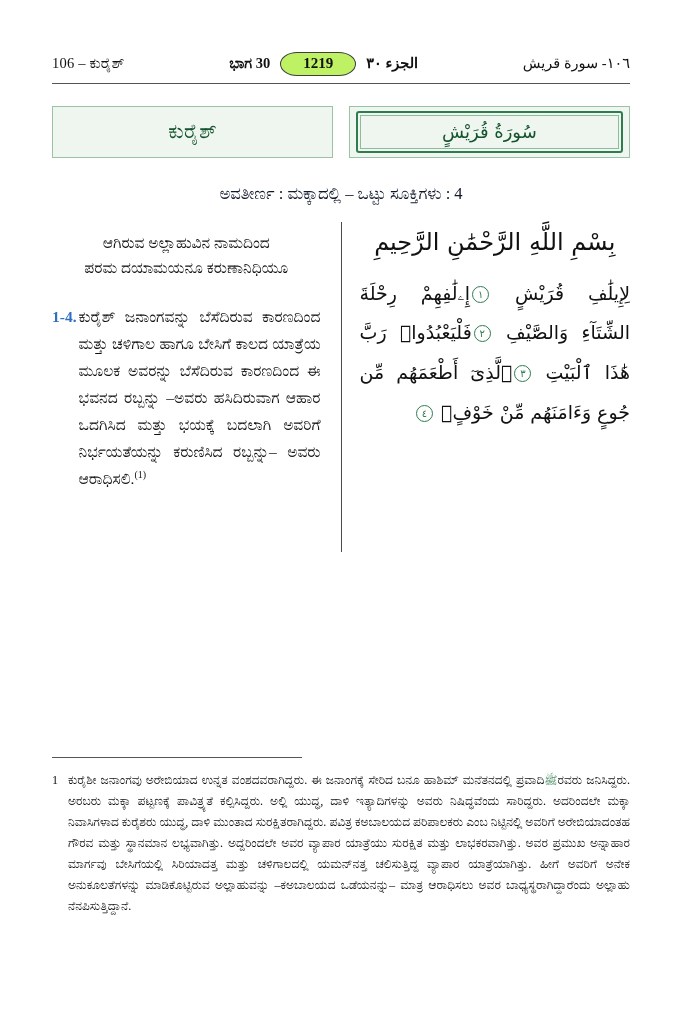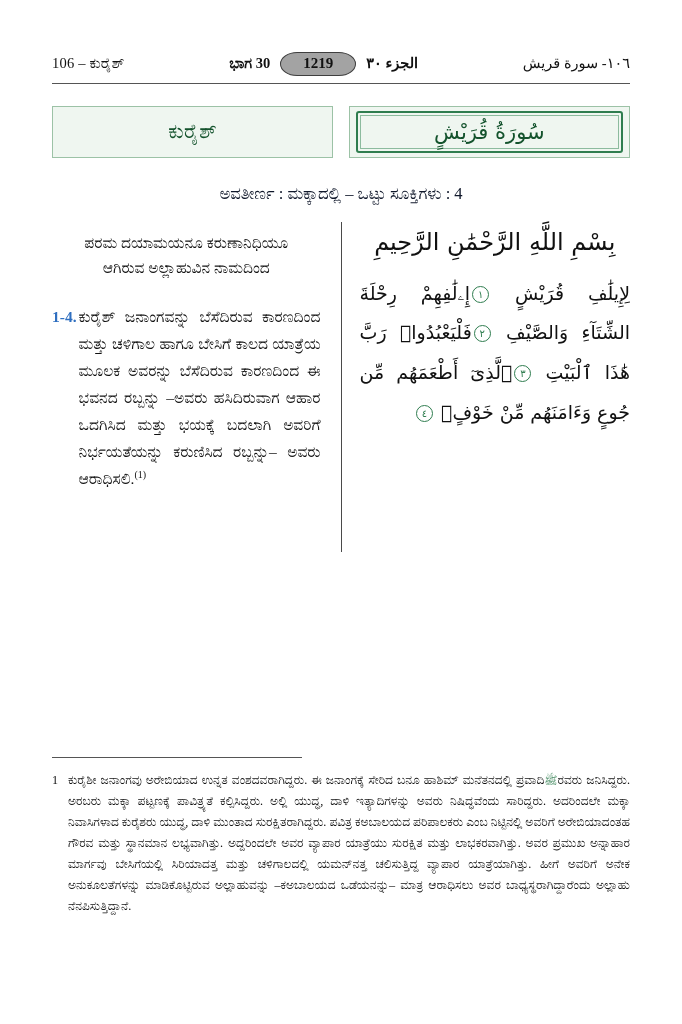--- a/index.html
+++ b/index.html
@@ -56,21 +56,21 @@
     direction: rtl;
   }
   .page-number-badge {
     border: 1px solid #3f3f3f;
     border-radius: 20px / 14px;
     padding: 2px 14px 3px 14px;
     font-size: 15px;
     line-height: 1.1;
     min-width: 46px;
     text-align: center;
-    background: #a3a3a3;
+    background: #bef264;
   }
   .header-rule {
     border: none;
     border-top: 1px solid #555;
     margin: 7px 0 0 0;
   }
 
   
   .title-band {
     display: flex;
@@ -109,21 +109,21 @@
   }
   .ornament-frame:before {
     content: "";
     position: absolute;
     top: 2px; left: 2px; right: 2px; bottom: 2px;
     border: 1px solid #8cbb9e;
   }
   .surah-name-ar {
     position: relative;
     z-index: 2;
-    font-size: 21px;
+    font-size: 18px;
     color: #14532d;
     direction: rtl;
     font-family: "DejaVu Sans", sans-serif;
   }
 
   
   .revelation {
     text-align: center;
     margin-top: 26px;
     font-size: 16.5px;
@@ -272,22 +272,22 @@
       <span class="surah-name-ar">سُورَةُ قُرَيْشٍ</span>
     </div>
   </div>
 
   <div class="revelation">ಅವತೀರ್ಣ : ಮಕ್ಕಾದಲ್ಲಿ – ಒಟ್ಟು ಸೂಕ್ತಿಗಳು : 4</div>
 
   <div class="body-cols">
 
     <div class="col-left">
       <div class="bismillah-kn">
+        <div>ಆಗಿರುವ ಅಲ್ಲಾಹುವಿನ ನಾಮದಿಂದ</div>
         <div>ಪರಮ ದಯಾಮಯನೂ ಕರುಣಾನಿಧಿಯೂ</div>
-        <div>ಆಗಿರುವ ಅಲ್ಲಾಹುವಿನ ನಾಮದಿಂದ</div>
       </div>
 
       <div class="verse-block">
         <span class="verse-num">1-4.</span>
         <span class="verse-text"><span>ಕುರೈಶ್ ಜನಾಂಗವನ್ನು ಬೆಸೆದಿರುವ ಕಾರಣದಿಂದ ಮತ್ತು ಚಳಿಗಾಲ ಹಾಗೂ ಬೇಸಿಗೆ ಕಾಲದ ಯಾತ್ರೆಯ ಮೂಲಕ ಅವರನ್ನು ಬೆಸೆದಿರುವ ಕಾರಣದಿಂದ ಈ ಭವನದ ರಬ್ಬನ್ನು –ಅವರು ಹಸಿದಿರುವಾಗ ಆಹಾರ ಒದಗಿಸಿದ ಮತ್ತು ಭಯಕ್ಕೆ ಬದಲಾಗಿ ಅವರಿಗೆ ನಿರ್ಭಯತೆಯನ್ನು ಕರುಣಿಸಿದ ರಬ್ಬನ್ನು– ಅವರು ಆರಾಧಿಸಲಿ.</span><span class="footnote-mark">(1)</span></span>
       </div>
     </div>
 
     <div class="divider"></div>
 

